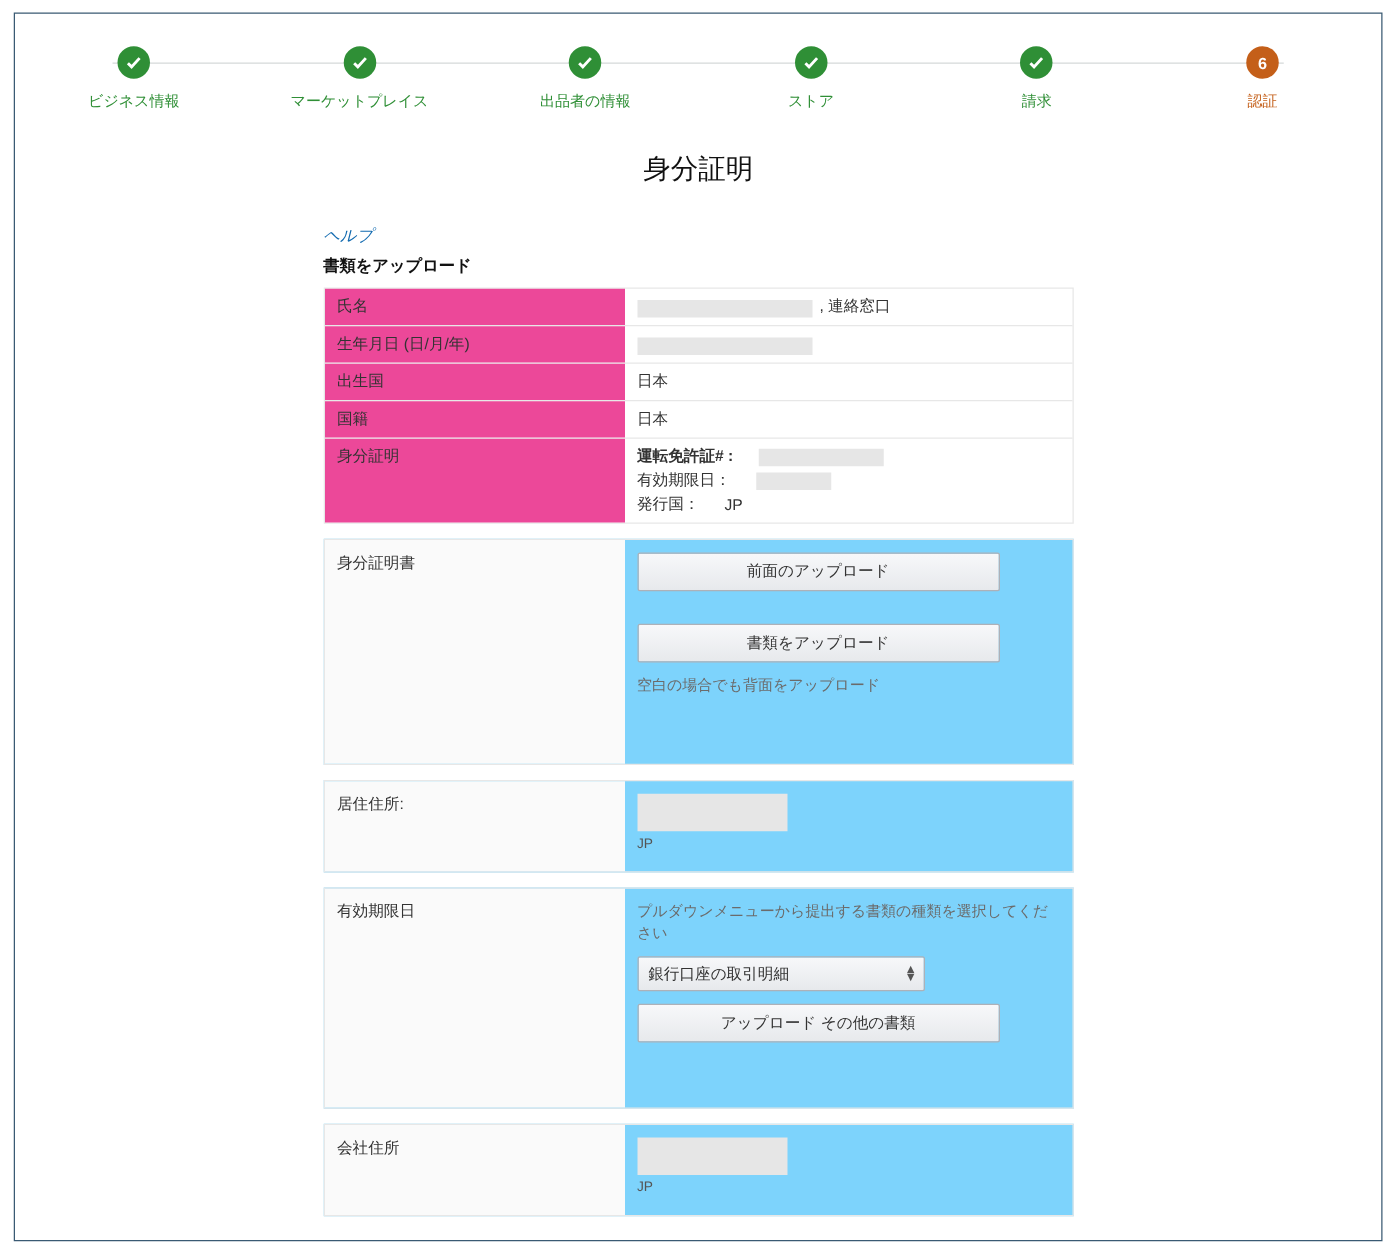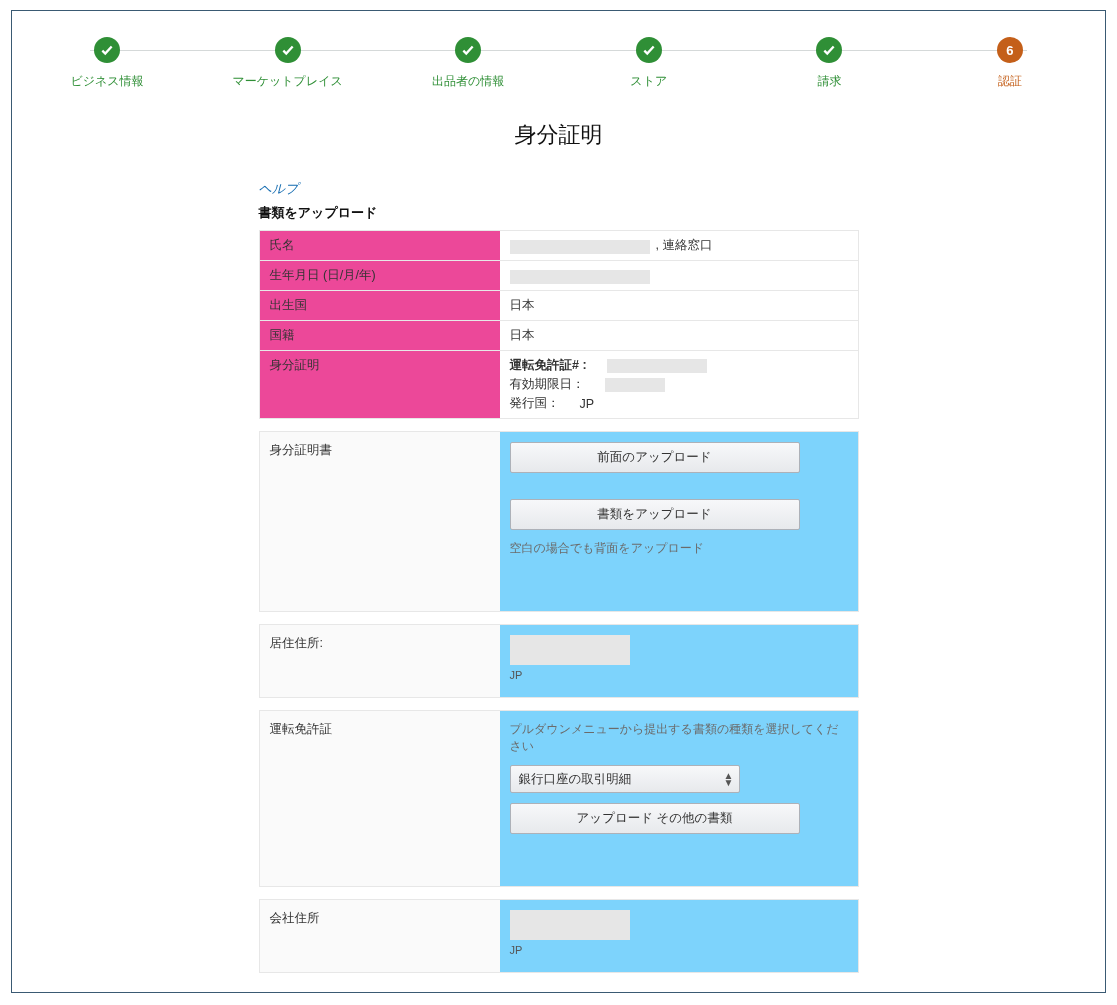--- a/index.html
+++ b/index.html
@@ -338,21 +338,21 @@
         <div class="card-label">居住住所:</div>
         <div class="card-body">
           <div class="addr-block">
             <span class="redact w120x30"></span>
             <span class="small-country">JP</span>
           </div>
         </div>
       </div>
 
       <div class="card">
-        <div class="card-label">運転免許証</div>
+        <div class="card-label">有効期限日</div>
         <div class="card-body">
           <div class="hint" style="color:#6b6b6b">プルダウンメニューから提出する書類の種類を選択してください</div>
           <div class="select-wrap">
             <select class="select">
               <option>銀行口座の取引明細</option>
             </select>
             <div class="select-arrows">▲<br>▼</div>
           </div>
           <button class="btn">アップロード その他の書類</button>
           <div style="height:26px"></div>

